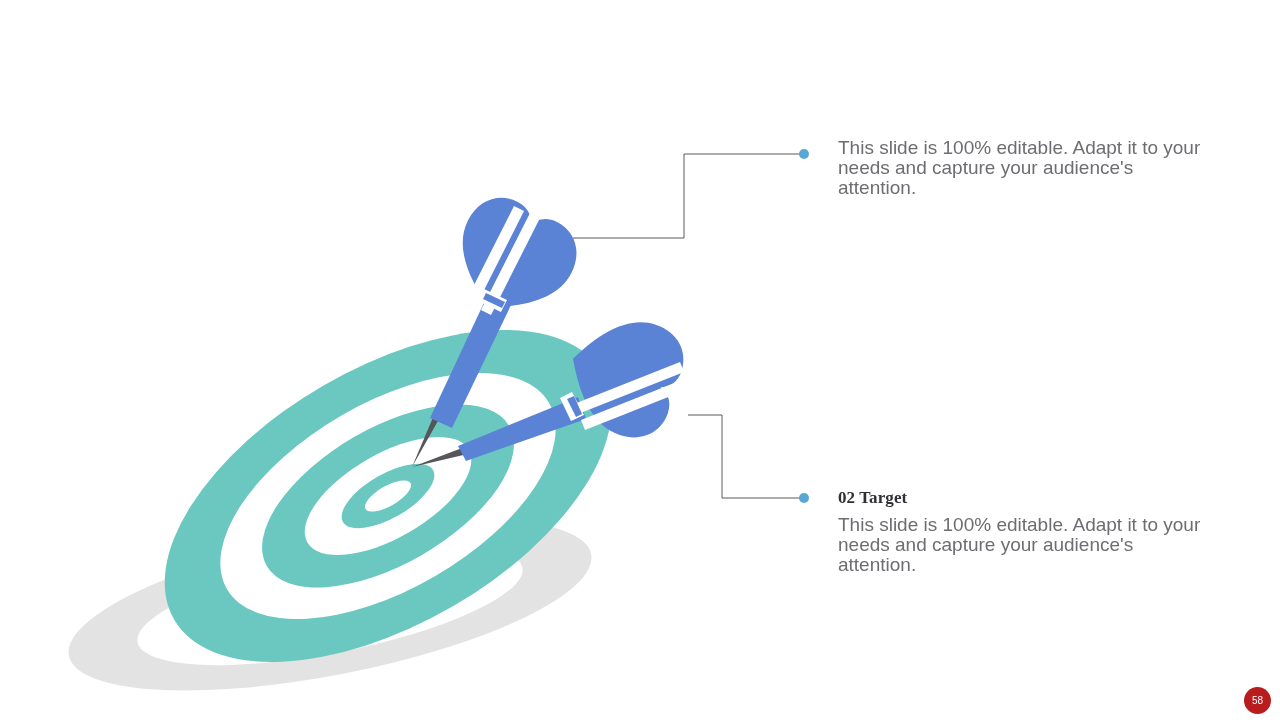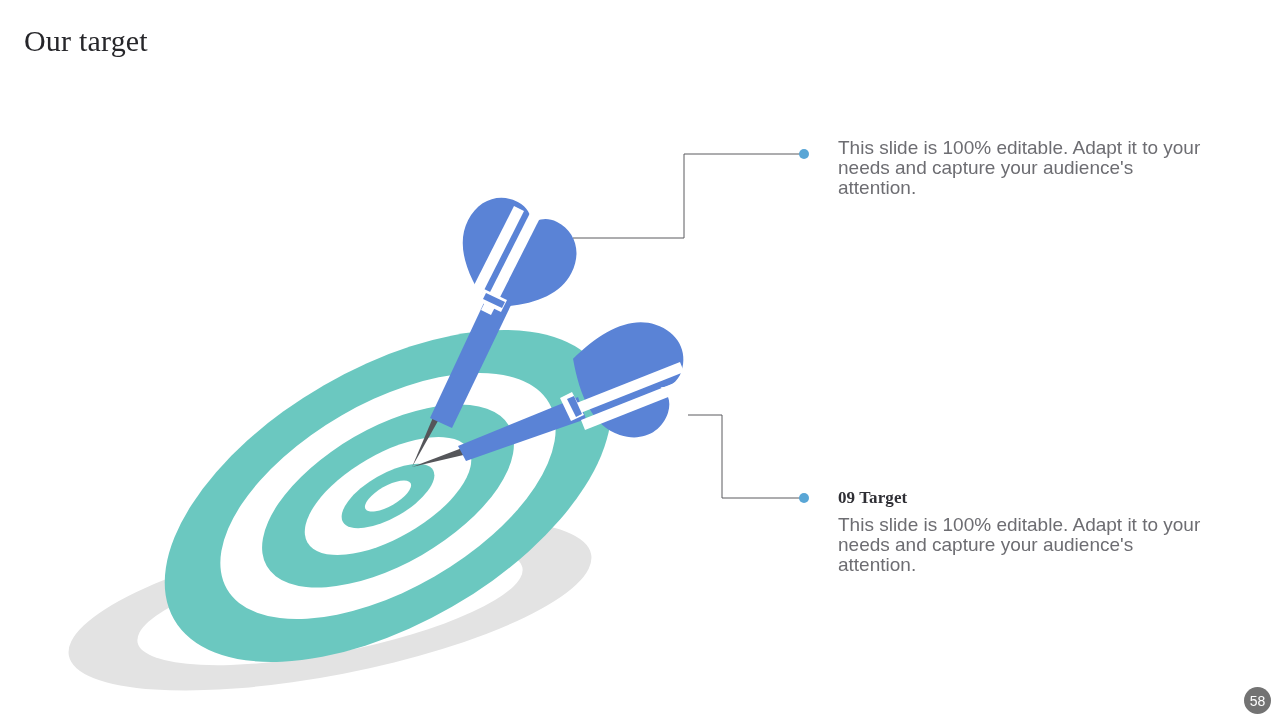--- a/index.html
+++ b/index.html
@@ -60,36 +60,35 @@
     color: #6d6d72;
     margin: 0;
   }
   .page-badge {
     position: absolute;
     left: 1244px;
     top: 687px;
     width: 27px;
     height: 27px;
     border-radius: 50%;
-    background: #737373;
+    background: #b91c1c;
     color: #ffffff;
     font-family: "Liberation Sans", sans-serif;
-    font-size: 14px;
+    font-size: 10px;
     display: flex;
     align-items: center;
     justify-content: center;
     line-height: 1;
   }
 </style>
 </head>
 <body>
 
 <div class="slide">
 
-  <div class="page-title">Our target</div>
 
   <svg class="artwork" viewBox="0 0 1280 720">
 
     <g transform="translate(330,605) rotate(-11)">
       <ellipse cx="0" cy="0" rx="266" ry="70" fill="#e3e3e3"></ellipse>
       <ellipse cx="0" cy="0" rx="196" ry="48" fill="#ffffff"></ellipse>
       <ellipse cx="0" cy="0" rx="140" ry="33" fill="#e3e3e3"></ellipse>
       <ellipse cx="0" cy="0" rx="78" ry="18" fill="#ffffff"></ellipse>
     </g>
 
@@ -154,19 +153,19 @@
     <polyline points="688,415 722,415 722,498 800,498" fill="none" stroke="#5a5a5e" stroke-width="1"></polyline>
     <circle cx="804" cy="498" r="5" fill="#59a6d6"></circle>
 
   </svg>
 
   <div class="callout callout-1">
     <div class="callout-body">This slide is 100% editable. Adapt it to your needs and capture your audience's attention.</div>
   </div>
 
   <div class="callout callout-2">
-    <div class="callout-heading">09 Target</div>
+    <div class="callout-heading">02 Target</div>
     <div class="callout-body">This slide is 100% editable. Adapt it to your needs and capture your audience's attention.</div>
   </div>
 
   <div class="page-badge">58</div>
 
 </div>
 
 </body></html>

